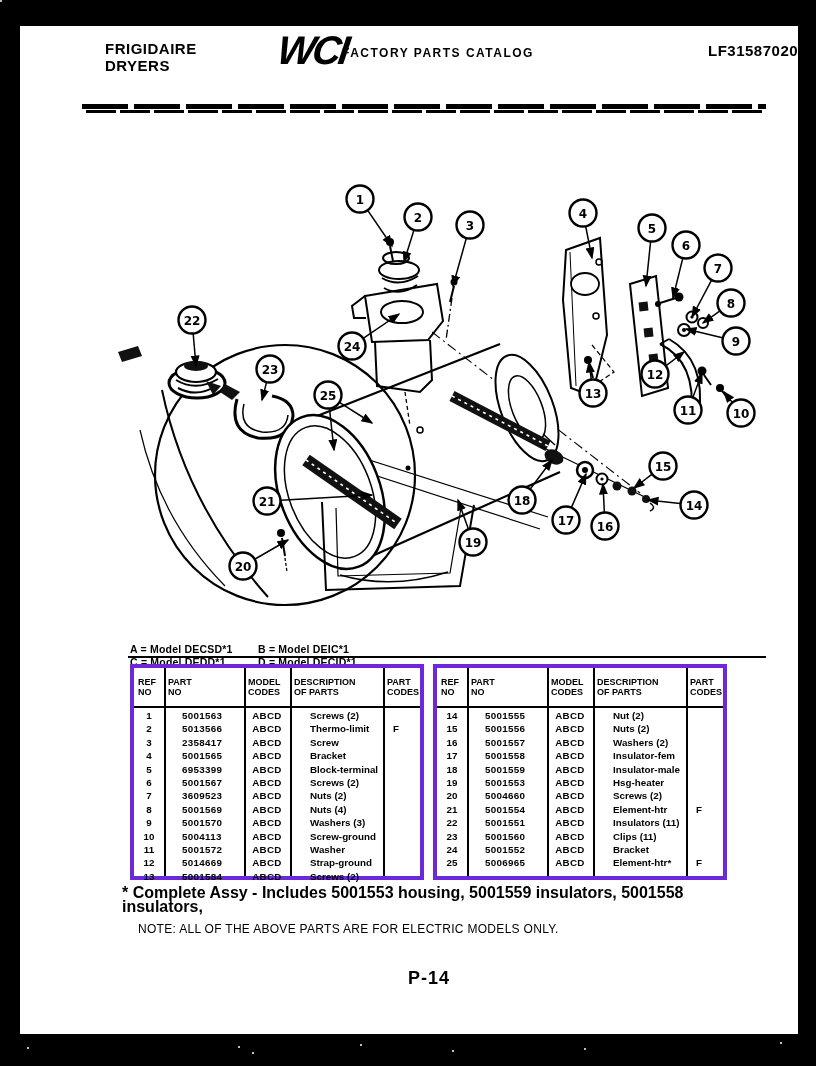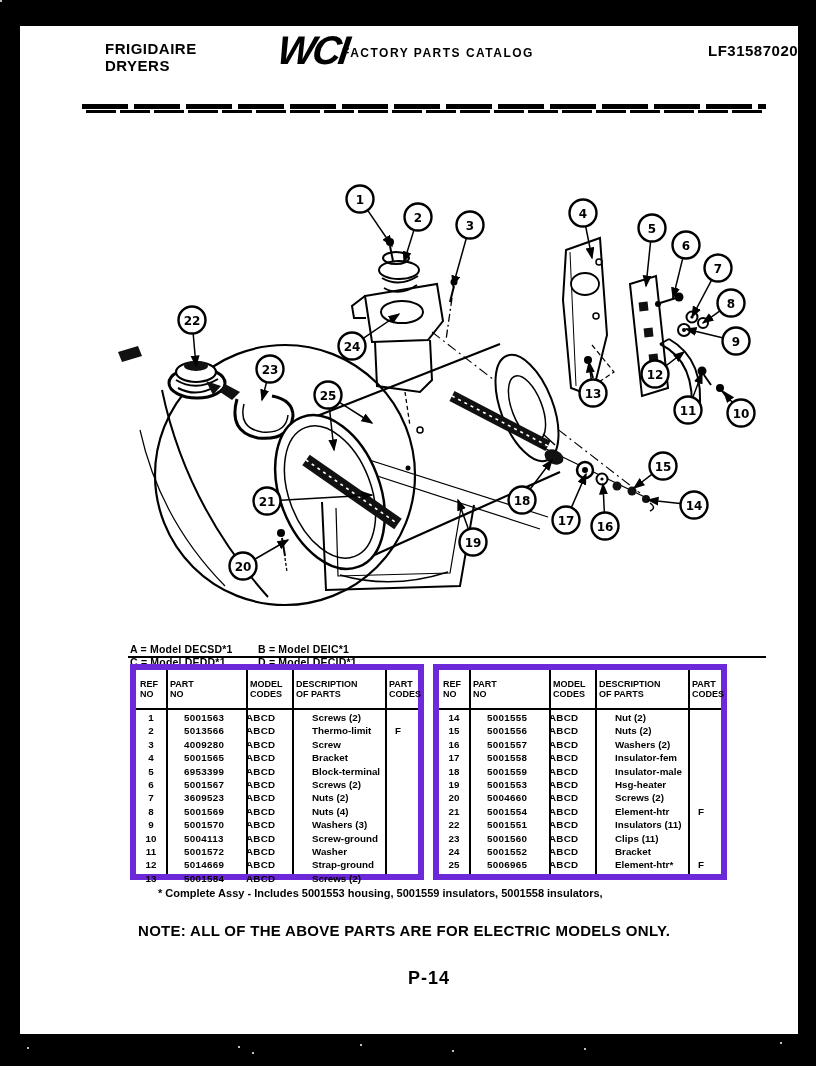--- a/index.html
+++ b/index.html
@@ -21,40 +21,40 @@
   .diagram{position:absolute;left:90px;top:149px;width:690px;height:455px;}
   .leader{stroke:#000;stroke-width:1.5;fill:none;}
   .cocircle{fill:#fff;stroke:#000;stroke-width:2.4;}
   .conum{font-family:"DejaVu Sans",sans-serif;font-size:12px;font-weight:bold;text-anchor:middle;fill:#000;}
   .art{stroke:#000;fill:none;}
   
   .legend{position:absolute;left:110px;top:597px;display:grid;grid-template-columns:128px auto;
           grid-row-gap:1px;font-size:10.5px;font-weight:800;letter-spacing:.2px;margin-top:20px;}
   
   .toprule{position:absolute;left:108px;top:630px;width:638px;height:2px;background:#000;}
-  .ptable{position:absolute;top:638px;width:294px;height:216px;border:6px solid #6d28d9;background:#fff;}
+  .ptable{position:absolute;top:638px;width:294px;height:216px;border:4px solid #6d28d9;background:#fff;}
   .ptable.left{left:110px;} .ptable.right{left:413px;}
   .vline{position:absolute;top:0;bottom:0;width:1.5px;background:#000;}
   .hline{position:absolute;left:0;right:0;top:38px;height:1.8px;background:#000;}
   .thead{position:absolute;left:0;top:0;right:0;height:38px;display:grid;
          grid-template-columns:30px 80px 46px 93px 41px;font-size:9px;font-weight:800;line-height:10px;
          align-items:center;}
   .thead .hcell{padding-left:4px;}
   .tbody{position:absolute;left:0;top:41px;right:0;}
   .trow{display:grid;grid-template-columns:30px 80px 46px 93px 41px;height:13.4px;
         font-size:9.8px;font-weight:800;line-height:13.4px;white-space:nowrap;}
   .tcell.c0{text-align:center;}
   .tcell.c1{padding-left:18px;letter-spacing:.3px;}
-  .tcell.c2{letter-spacing:.3px;}
+  .tcell.c2{text-align:center;letter-spacing:.3px;}
   .tcell.c3{padding-left:20px;}
   .tcell.c4{padding-left:10px;}
   
-  .footnote{position:absolute;left:102px;top:860px;width:580px;font-size:11px;font-weight:800;line-height:14px;margin-left:36px;}
+  .footnote{position:absolute;left:102px;top:860px;width:580px;font-size:16px;font-weight:800;line-height:14px;}
   .footnote .fline2{padding-left:16px;}
-  .note{position:absolute;left:118px;top:896px;font-size:15px;font-weight:700;letter-spacing:.3px;}
+  .note{position:absolute;left:118px;top:896px;font-size:12px;font-weight:400;letter-spacing:.3px;}
   .pageno{position:absolute;left:388px;top:942px;font-size:18px;font-weight:800;letter-spacing:1px;}
   
   .notch{position:absolute;left:0;top:760px;width:9px;height:18px;background:#000;}
   .speck{position:absolute;left:0;top:0;width:2px;height:2px;background:#fff;border-radius:50%;
          box-shadow:238px 1046px #fff,252px 1052px #fff,360px 1044px #fff,452px 1050px #fff,
          584px 1048px #fff,780px 1042px #fff,1066px 1047px #fff,1108px 1043px #fff,
          1250px 1049px #fff,27px 1047px #fff;}
 </style>
 </head>
 <body>
@@ -385,21 +385,21 @@
           </div>
           <div class="trow">
             <div class="tcell c0">2</div>
             <div class="tcell c1">5013566</div>
             <div class="tcell c2">ABCD</div>
             <div class="tcell c3">Thermo-limit</div>
             <div class="tcell c4">F</div>
           </div>
           <div class="trow">
             <div class="tcell c0">3</div>
-            <div class="tcell c1">4009280</div>
+            <div class="tcell c1">2358417</div>
             <div class="tcell c2">ABCD</div>
             <div class="tcell c3">Screw</div>
             <div class="tcell c4"></div>
           </div>
           <div class="trow">
             <div class="tcell c0">4</div>
             <div class="tcell c1">5001565</div>
             <div class="tcell c2">ABCD</div>
             <div class="tcell c3">Bracket</div>
             <div class="tcell c4"></div>

